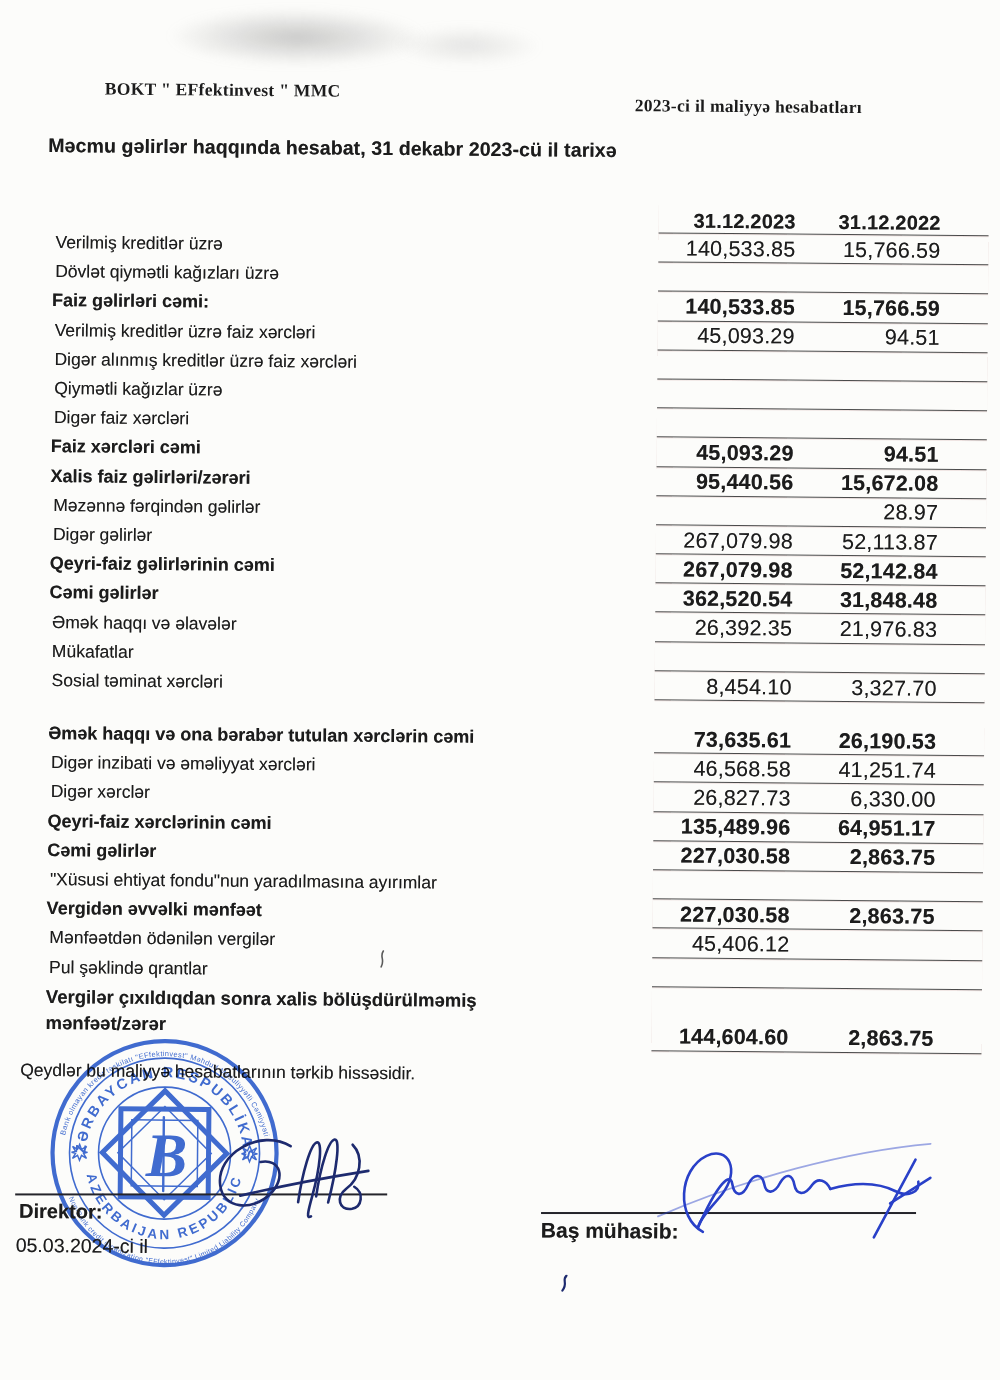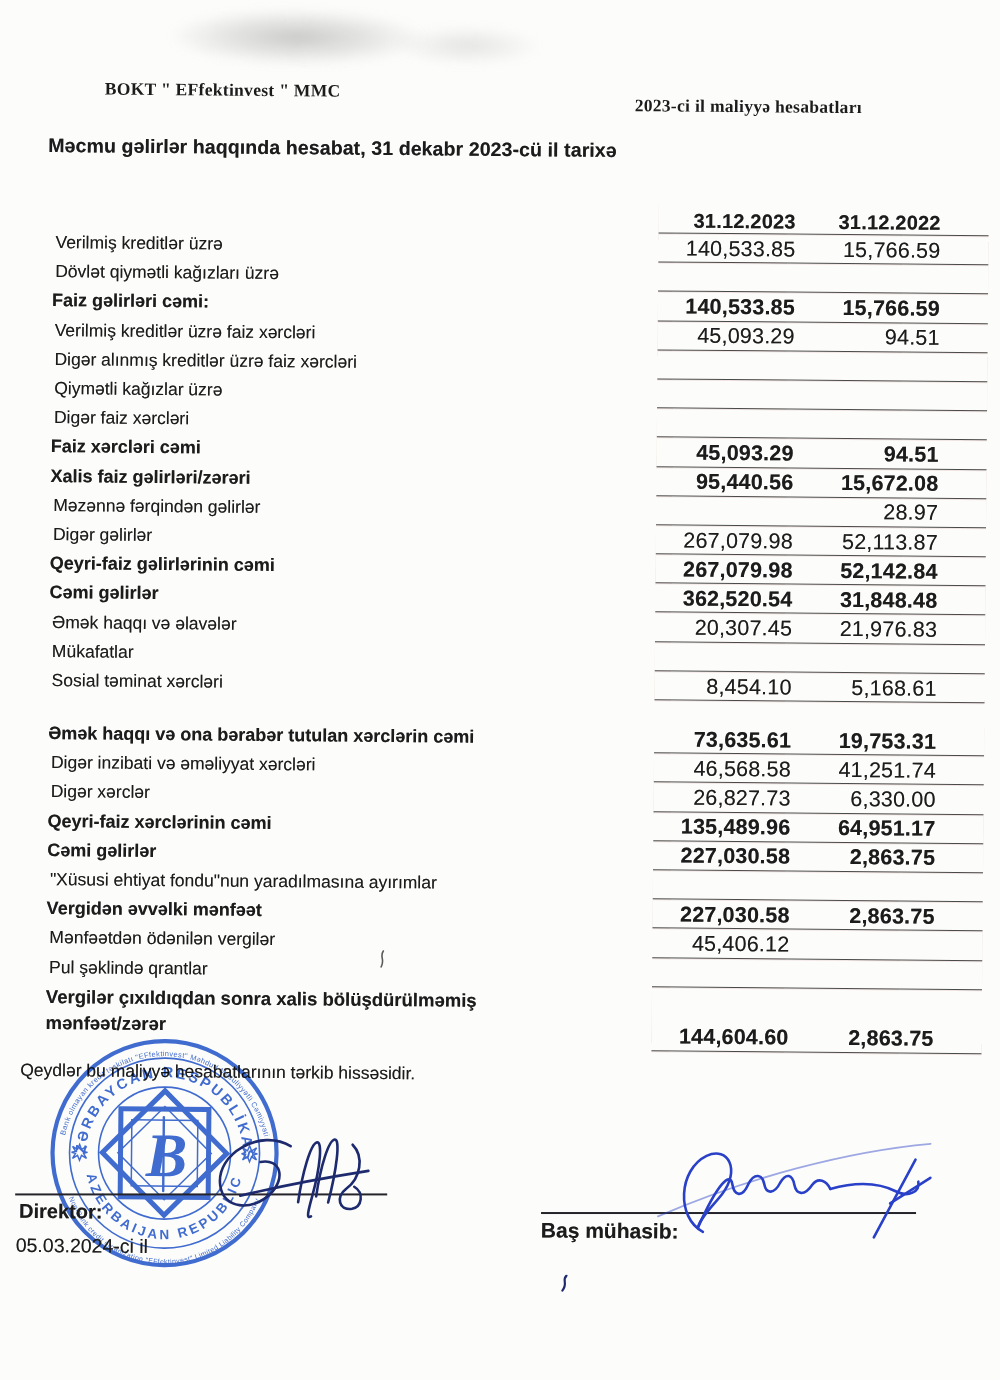--- a/index.html
+++ b/index.html
@@ -163,45 +163,45 @@
             <div class="trow bold">
               <div class="lab">Cəmi gəlirlər</div>
               <div class="vals">
                 <span class="v1">362,520.54</span>
                 <span class="v2">31,848.48</span>
               </div>
             </div>
             <div class="trow">
               <div class="lab">Əmək haqqı və əlavələr</div>
               <div class="vals">
-                <span class="v1">20,307.45</span>
+                <span class="v1">26,392.35</span>
                 <span class="v2">21,976.83</span>
               </div>
             </div>
             <div class="trow">
               <div class="lab">Mükafatlar</div>
               <div class="vals">
                 <span class="v1"></span>
                 <span class="v2"></span>
               </div>
             </div>
             <div class="trow">
               <div class="lab">Sosial təminat xərcləri</div>
               <div class="vals">
                 <span class="v1">8,454.10</span>
-                <span class="v2">5,168.61</span>
+                <span class="v2">3,327.70</span>
               </div>
             </div>
           </div>
           <div class="sec s1">
             <div class="trow bold">
               <div class="lab">Əmək haqqı və ona bərabər tutulan xərclərin cəmi</div>
               <div class="vals">
                 <span class="v1">73,635.61</span>
-                <span class="v2">19,753.31</span>
+                <span class="v2">26,190.53</span>
               </div>
             </div>
             <div class="trow">
               <div class="lab">Digər inzibati və əməliyyat xərcləri</div>
               <div class="vals">
                 <span class="v1">46,568.58</span>
                 <span class="v2">41,251.74</span>
               </div>
             </div>
             <div class="trow">

